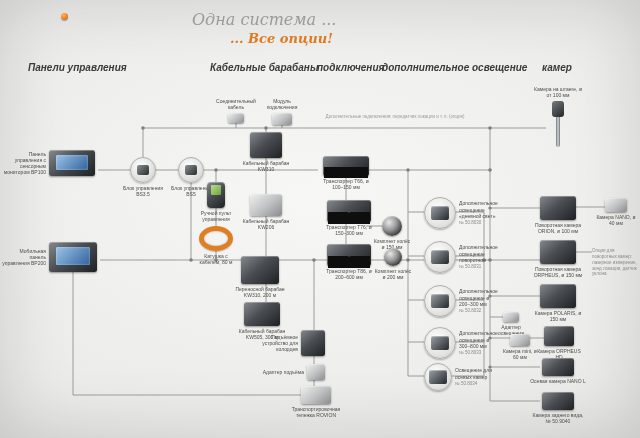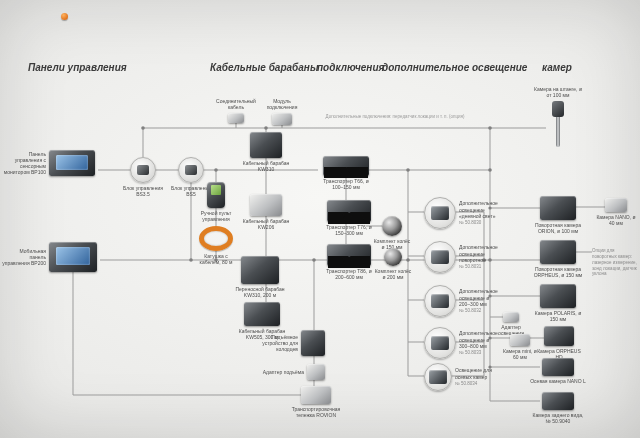--- a/index.html
+++ b/index.html
@@ -102,20 +102,22 @@
       <circle cx="484" cy="260" r="1.8"></circle>
         <circle cx="490" cy="260" r="1.8"></circle>
       <circle cx="490" cy="208" r="1.6"></circle>
         <circle cx="490" cy="296" r="1.6"></circle>
       <circle cx="490" cy="338" r="1.6"></circle>
         <circle cx="490" cy="367" r="1.6"></circle>
     </g>
   </svg>
 
   <div class="logo-dot"></div>
+  <div class="tag1">Одна система ...</div>
+  <div class="tag2">... Все опции!</div>
 
   <div class="colhead" style="left:28px;top:62px">Панели управления</div>
   <div class="colhead" style="left:210px;top:62px">Кабельные барабаны</div>
   <div class="colhead" style="left:317px;top:62px">подключения</div>
   <div class="colhead" style="left:382px;top:62px">дополнительное освещение</div>
   <div class="colhead" style="left:542px;top:62px">камер</div>
 
   <div class="busnote">Дополнительные подключения: передатчик локации и т. п. (опция)</div>
   <div class="camnote">Опции для поворотных камер: лазерное измерение, зонд локации, датчик уклона</div>
 

